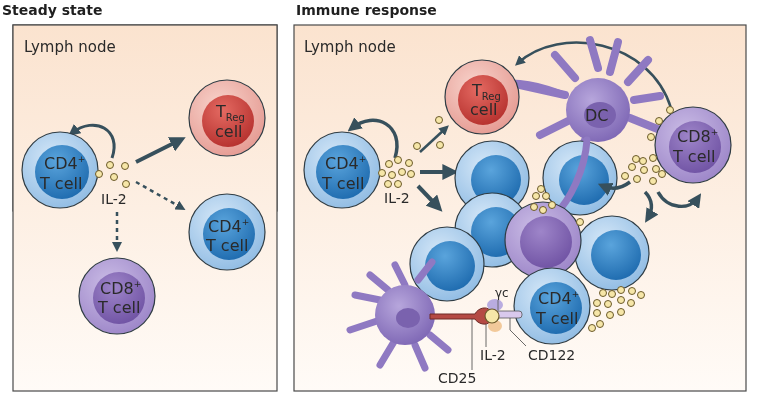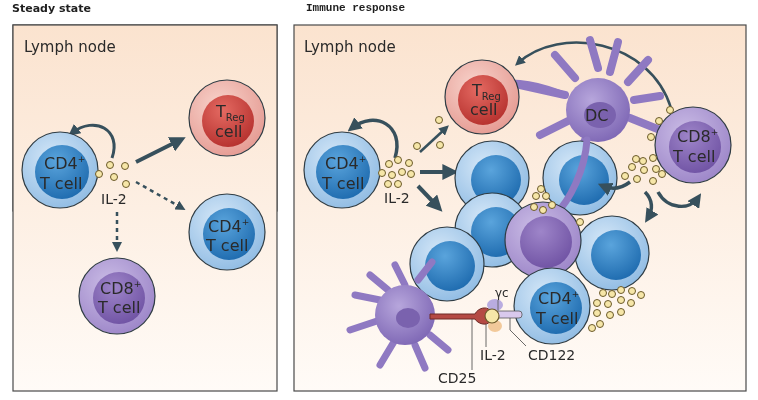--- a/index.html
+++ b/index.html
@@ -1,25 +1,25 @@
 <!DOCTYPE html>
 <html><head>
 <meta charset="utf-8">
 <style>
   html, body { margin: 0; padding: 0; background: #ffffff; }
   body { width: 758px; height: 400px; position: relative; overflow: hidden; font-family: "DejaVu Sans", sans-serif; }
-  .panel-title { position: absolute; top: 2px; font-weight: bold; font-size: 11px; color: #1f1f1f; font-family: "DejaVu Sans", sans-serif; margin-left: 10px; }
+  .panel-title { position: absolute; top: 2px; font-weight: bold; font-size: 14px; color: #1f1f1f; font-family: "DejaVu Sans", sans-serif; }
   svg { position: absolute; left: 0; top: 0; }
   .lbl { font-family: "DejaVu Sans", sans-serif; fill: #2a2a2a; }
 </style>
 </head>
 <body>
 
 <div class="panel-title" style="left:2px;">Steady state</div>
-<div class="panel-title" style="left:296px;font-family:Liberation Mono, monospace;">Immune response</div>
+<div class="panel-title" style="left:296px;">Immune response</div>
 
 <svg width="758" height="400" viewBox="0 0 758 400">
   <defs>
     <linearGradient id="bgGrad" x1="0" y1="0" x2="0" y2="1">
       <stop offset="0" stop-color="#fbe3cf"></stop>
       <stop offset="1" stop-color="#fffbf7"></stop>
     </linearGradient>
     <radialGradient id="cd4Out" cx="0.4" cy="0.35" r="0.7">
       <stop offset="0" stop-color="#d6e8f8"></stop>
       <stop offset="1" stop-color="#8fbbe3"></stop>

